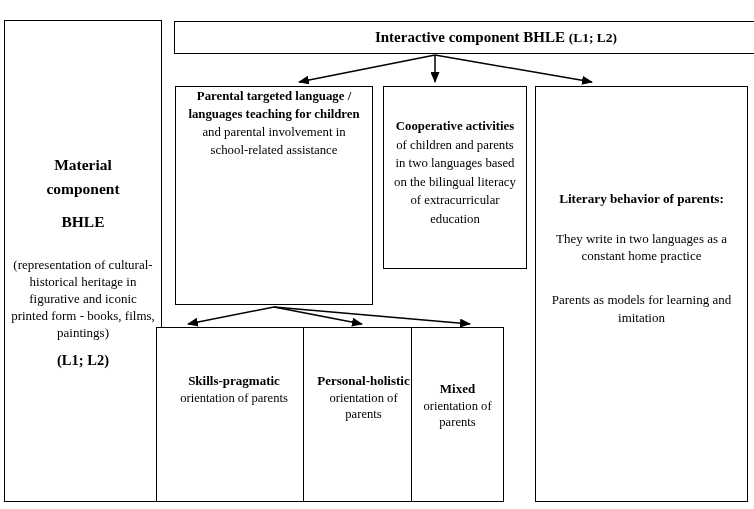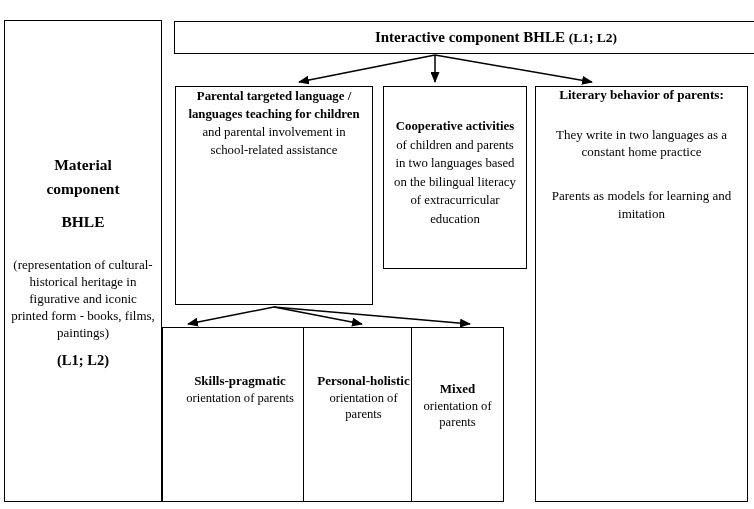--- a/index.html
+++ b/index.html
@@ -96,41 +96,42 @@
     padding-top: 30px;
   }
   #cooperative-box .txt { font-size: 12.8px; line-height: 1.45; }
 
   #literary-box {
     left: 535px;
     top: 86px;
     width: 213px;
     height: 416px;
     justify-content: flex-start;
+    padding-top: 104px;
   }
   #literary-box .heading {
     font-weight: bold;
     font-size: 13.2px;
     margin-bottom: 22px;
   }
   #literary-box .item {
     font-size: 13px;
     line-height: 1.35;
     margin-bottom: 26px;
   }
   #literary-box .item:last-child { margin-bottom: 12px; text-align: center; }
 
   
   .orient-box {
     top: 327px;
     height: 175px;
     justify-content: flex-start;
     padding-top: 45px;
   }
-  #skills-box    { left: 162px; width: 156px; }
+  #skills-box    { left: 156px; width: 156px; }
   #personal-box  { left: 303px; width: 121px; }
   #mixed-box     { left: 411px; width: 93px;  padding-top: 53px; }
   .orient-box .name { font-weight: bold; font-size: 13px; line-height: 1.3; }
   .orient-box .sub  { font-size: 12.6px; line-height: 1.3; }
 
   
   #arrows {
     position: absolute;
     left: 0; top: 0;
     width: 754px; height: 509px;

